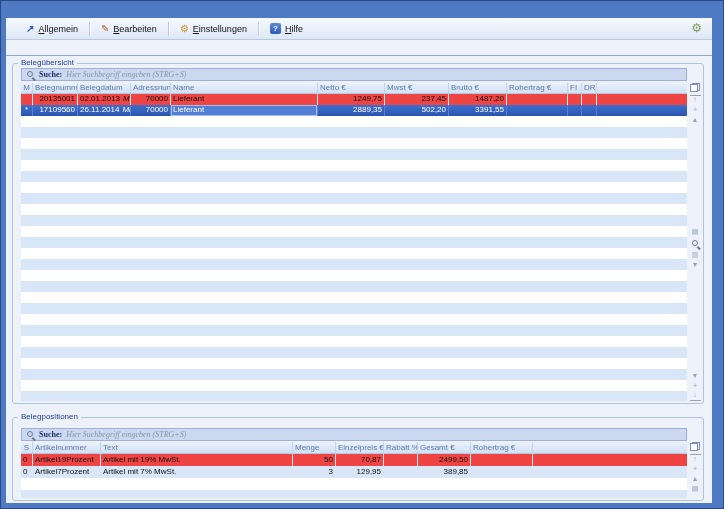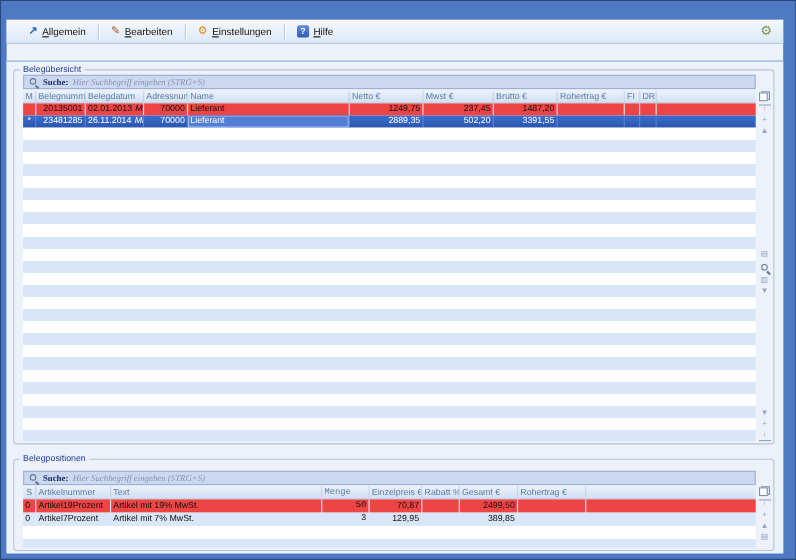--- a/index.html
+++ b/index.html
@@ -78,21 +78,21 @@
   .num{text-align:right;}
   .ctr{text-align:center;}
   .c-fill{flex:1 1 auto;border-right:none !important;}
   .wd{font-style:italic;margin-left:3px;}
 
   
   .c-m{width:12px;}.c-beleg{width:45px;}.c-datum{width:53px;}.c-adress{width:40px;}
   .c-name{width:147px;}.c-netto{width:67px;}.c-mwst{width:64px;}.c-brutto{width:58px;}
   .c-rohertrag{width:61px;}.c-fi{width:14px;}.c-dr{width:15px;}
   
-  .c-s{width:12px;}.c-artnr{width:68px;}.c-text{width:192px;}.c-menge{width:43px;font-family:Liberation Mono, monospace;}
+  .c-s{width:12px;}.c-artnr{width:68px;}.c-text{width:192px;}.c-menge{width:43px;}
   .c-einzel{width:48px;}.c-rabatt{width:34px;}.c-gesamt{width:53px;}.c-rohertrag2{width:62px;}
 
   .sel{background:linear-gradient(#3d6fd0,#2a55ad);color:#fff;}
   .sel .tc{border-right:1px solid #5b82cf;}
   .sel .focus-cell{background:#527ed6;box-shadow:inset 0 0 0 1px #a3bdec;}
 
   .stripes{position:absolute;left:8px;right:16px;}
   .stripes1{background:repeating-linear-gradient(to bottom,#fff 0,#fff 11px,#d9e6f7 11px,#d9e6f7 22px);}
   .stripes2{background:repeating-linear-gradient(to bottom,#fff 0,#fff 12px,#d9e6f7 12px,#d9e6f7 24px);}
 
@@ -177,21 +177,21 @@
           <div class="tc c-mwst num">237,45</div>
           <div class="tc c-brutto num">1487,20</div>
           <div class="tc c-rohertrag num"></div>
           <div class="tc c-fi"></div>
           <div class="tc c-dr"></div>
           <div class="tc c-fill"></div>
         </div>
 
         <div class="trow sel" style="top:41px;">
           <div class="tc c-m ctr">*</div>
-          <div class="tc c-beleg num">23481285</div>
+          <div class="tc c-beleg num">17109560</div>
           <div class="tc c-datum"><span>26.11.2014</span><span class="wd">Mi</span></div>
           <div class="tc c-adress num">70000</div>
           <div class="tc c-name focus-cell">Lieferant</div>
           <div class="tc c-netto num">2889,35</div>
           <div class="tc c-mwst num">502,20</div>
           <div class="tc c-brutto num">3391,55</div>
           <div class="tc c-rohertrag num"></div>
           <div class="tc c-fi"></div>
           <div class="tc c-dr"></div>
           <div class="tc c-fill"></div>

